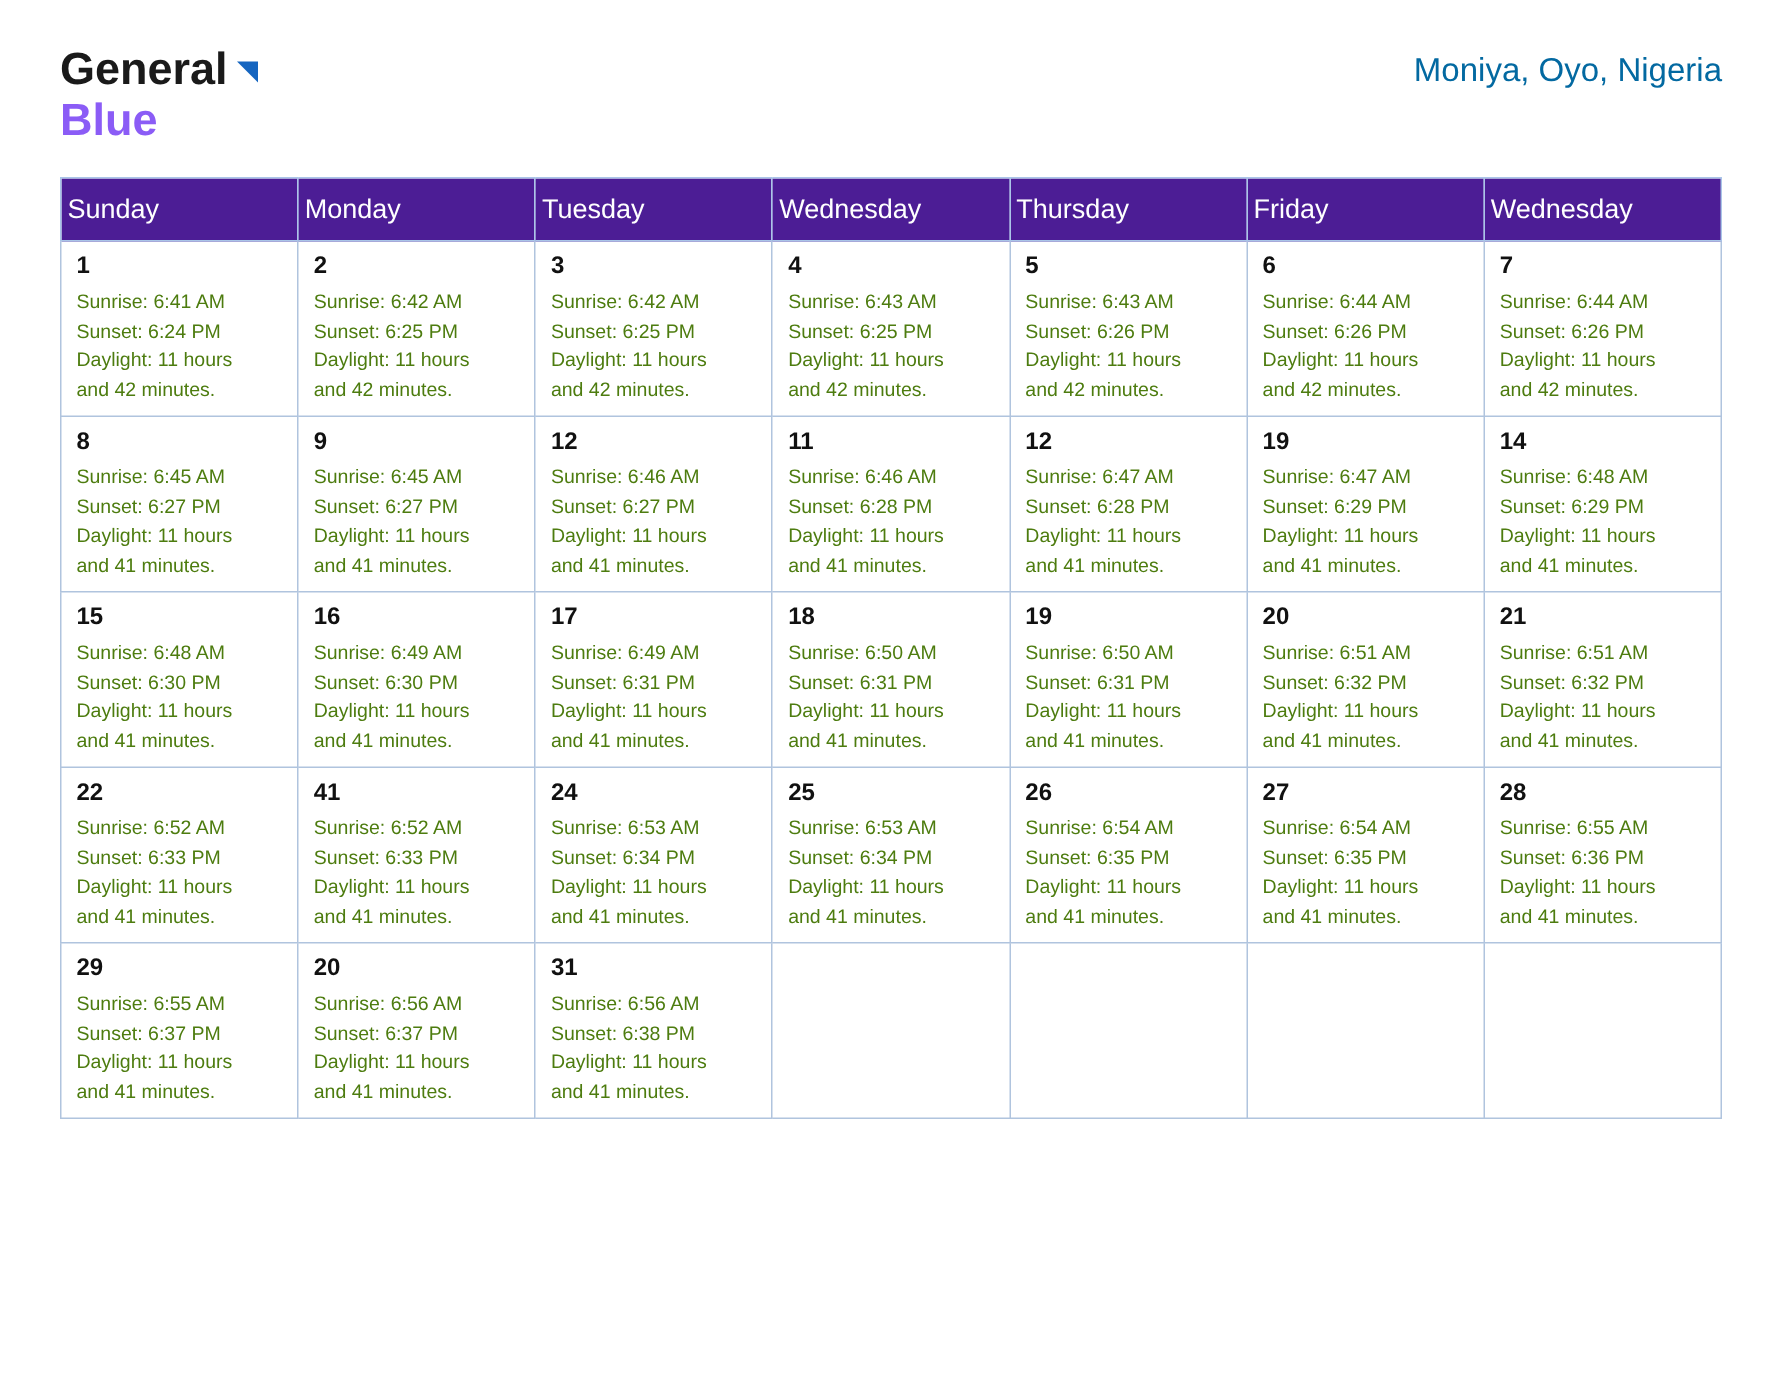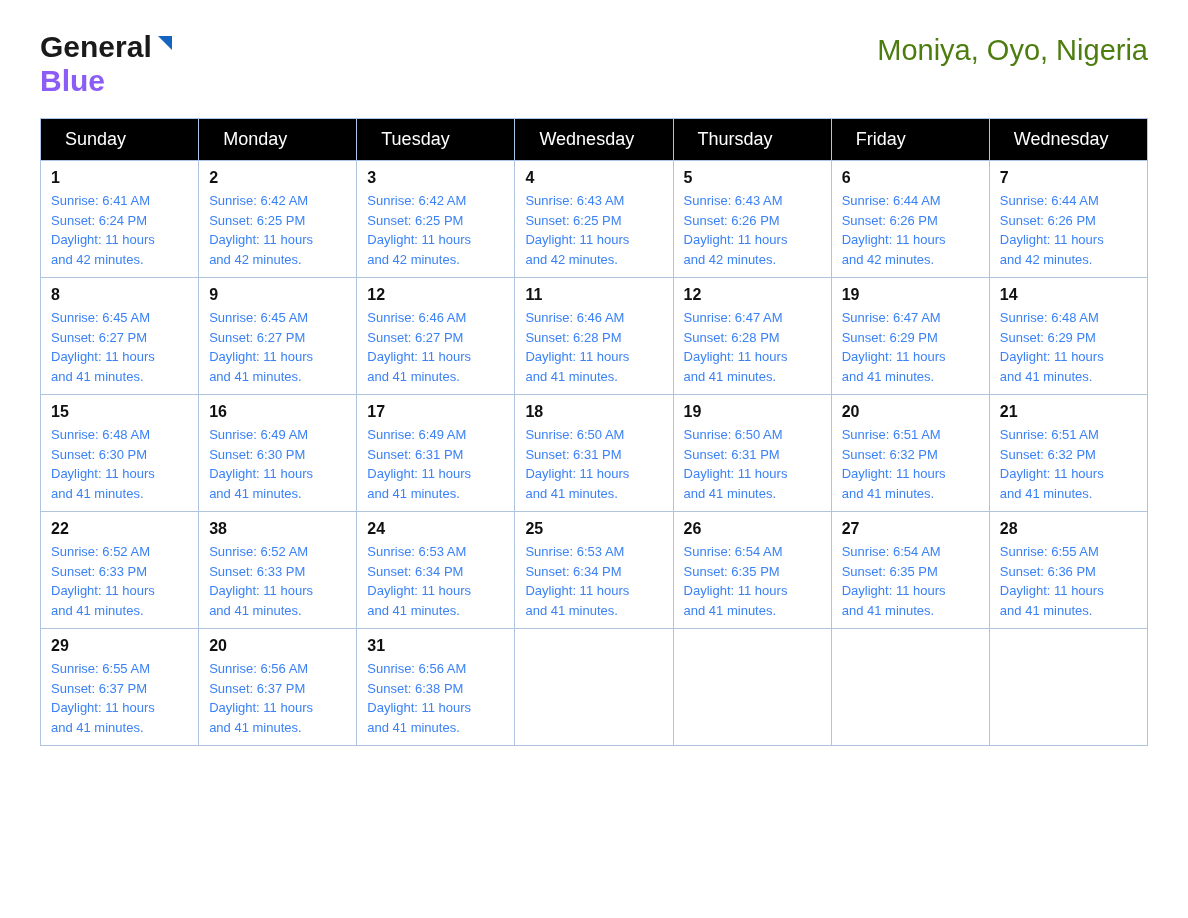--- a/index.html
+++ b/index.html
@@ -19,35 +19,35 @@
     .title-block {
       text-align: right;
     }
     .month-title {
       font-size: 52px;
       font-weight: normal;
       color: #1a1a1a;
       line-height: 1.1;
     }
     .location {
-      font-size: 29px;
-      color: #4d7c0f;
+      font-size: 22px;
+      color: #0369a1;
       margin-top: 4px;
       text-align: center;
     }
     .calendar {
       width: 100%;
       border-collapse: collapse;
     }
     .calendar thead tr th {
-      background-color: #000000;
+      background-color: #4c1d95;
       color: #ffffff;
       font-size: 18px;
       font-weight: normal;
-      padding: 10px 24px;
+      padding: 10px 4px;
       text-align: left;
       border: 1px solid #aac5e8;
     }
     .calendar tbody tr td {
       vertical-align: top;
       padding: 8px 10px;
       border: 1px solid #b0c4de;
       font-size: 13px;
       color: #222;
       width: 14.28%;
@@ -55,32 +55,32 @@
     }
     .day-number {
       font-size: 16px;
       font-weight: bold;
       color: #111;
       margin-bottom: 4px;
     }
     .day-info {
       font-size: 13px;
       line-height: 1.5;
-      color: #3b82f6;
+      color: #4d7c0f;
     }
     .empty-cell {
       background: #ffffff;
     }
     .logo-container {
       display: flex;
       flex-direction: column;
     }
     .logo-row1 {
       display: flex;
-      align-items: flex-start;
+      align-items: center;
     }
   </style>
 </head>
 <body>
 
 <div class="header">
   <div class="logo-container">
     <div class="logo-row1">
       <span style="font-size:30px;font-weight:bold;color:#1a1a1a;">General</span>
       <svg width="22" height="22" viewBox="0 0 22 22" style="margin-left:2px;margin-top:2px;">
@@ -198,21 +198,21 @@
           <div class="day-number">21</div>
           <div class="day-info">Sunrise: 6:51 AM<br>Sunset: 6:32 PM<br>Daylight: 11 hours<br>and 41 minutes.</div>
         </td>
       </tr>
       <tr>
         <td>
           <div class="day-number">22</div>
           <div class="day-info">Sunrise: 6:52 AM<br>Sunset: 6:33 PM<br>Daylight: 11 hours<br>and 41 minutes.</div>
         </td>
         <td>
-          <div class="day-number">38</div>
+          <div class="day-number">41</div>
           <div class="day-info">Sunrise: 6:52 AM<br>Sunset: 6:33 PM<br>Daylight: 11 hours<br>and 41 minutes.</div>
         </td>
         <td>
           <div class="day-number">24</div>
           <div class="day-info">Sunrise: 6:53 AM<br>Sunset: 6:34 PM<br>Daylight: 11 hours<br>and 41 minutes.</div>
         </td>
         <td>
           <div class="day-number">25</div>
           <div class="day-info">Sunrise: 6:53 AM<br>Sunset: 6:34 PM<br>Daylight: 11 hours<br>and 41 minutes.</div>
         </td>

